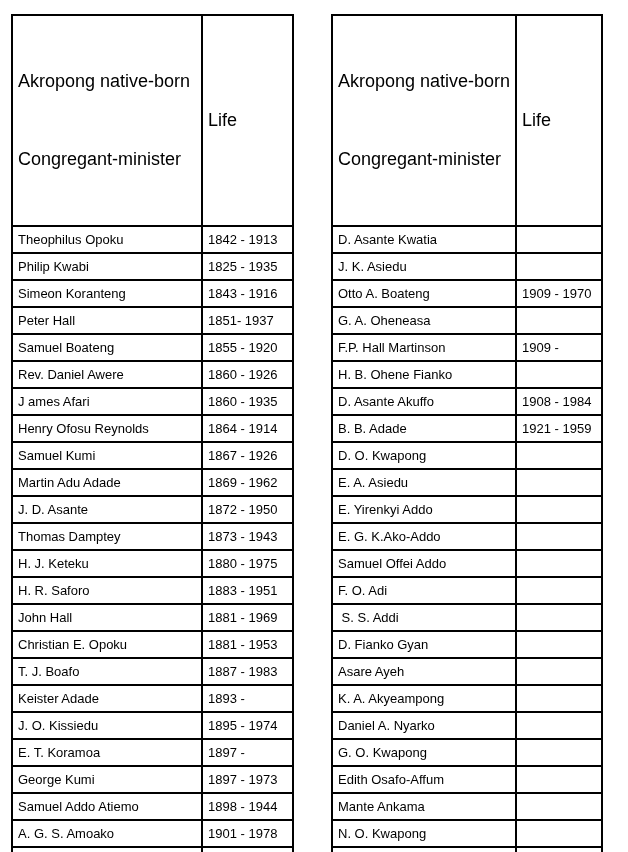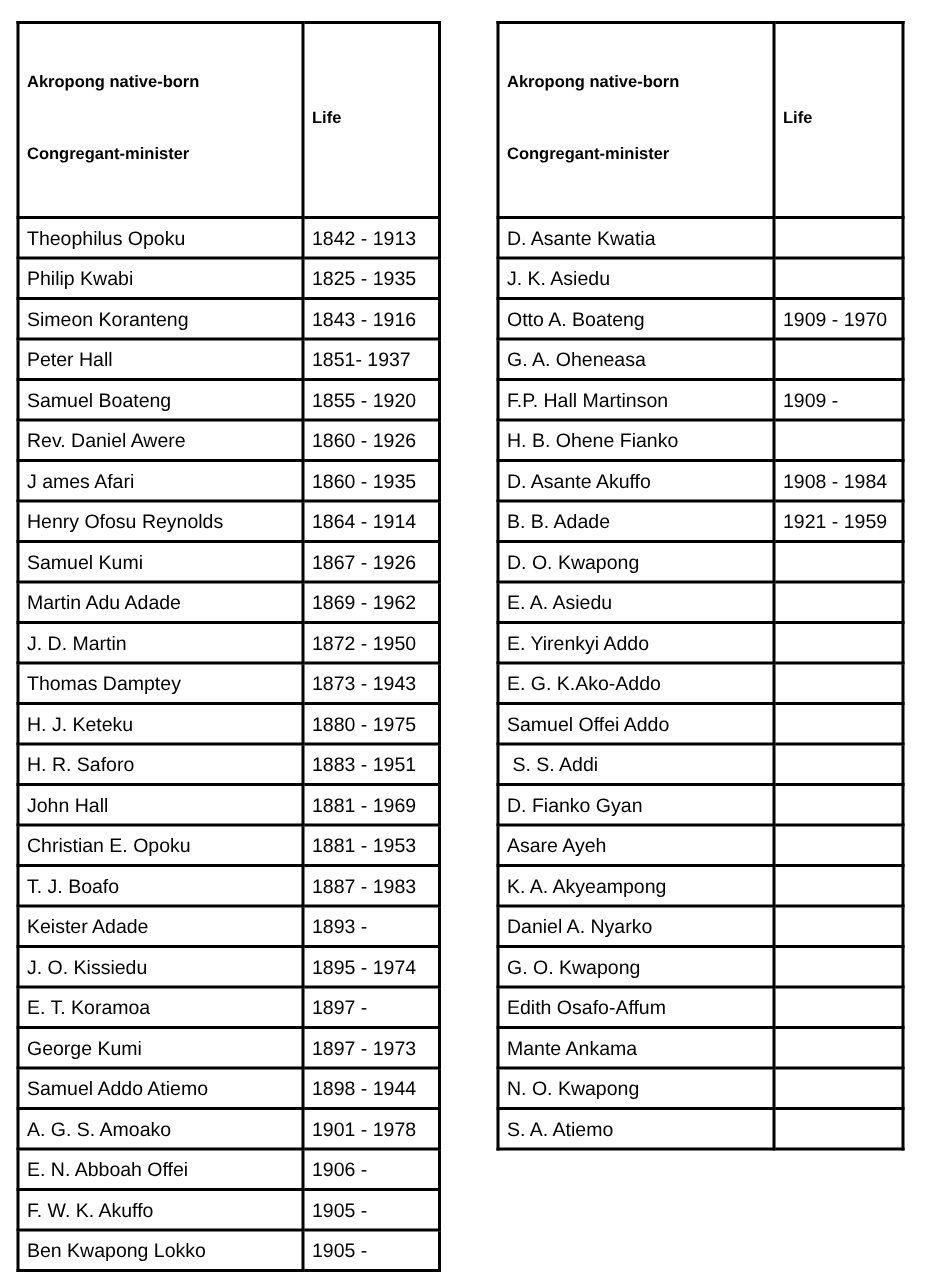--- a/index.html
+++ b/index.html
@@ -33,22 +33,22 @@
     vertical-align: middle;
     white-space: pre;
     overflow: hidden;
     font-size: 13px;
     font-weight: normal;
     color: #000000;
   }
   table.ministers thead tr { height: 41px; }
   table.ministers tbody tr { height: 27px; padding-left: 47px; }
   table.ministers th {
-    font-size: 11px;
-    font-weight: bold;
+    font-size: 18px;
+    font-weight: normal;
     line-height: 1.45;
   }
   .hdr-line { display: block; }
 </style>
 </head>
 <body>
 
 <div class="page">
 
   <table class="ministers" id="table-left">
@@ -100,21 +100,21 @@
         </tr>
         <tr>
           <td>Samuel Kumi</td>
           <td>1867 - 1926</td>
         </tr>
         <tr>
           <td>Martin Adu Adade</td>
           <td>1869 - 1962</td>
         </tr>
         <tr>
-          <td>J. D. Martin</td>
+          <td>J. D. Asante</td>
           <td>1872 - 1950</td>
         </tr>
         <tr>
           <td>Thomas Damptey</td>
           <td>1873 - 1943</td>
         </tr>
         <tr>
           <td>H. J. Keteku</td>
           <td>1880 - 1975</td>
         </tr>
@@ -234,20 +234,24 @@
         </tr>
         <tr>
           <td>E. G. K.Ako-Addo</td>
           <td></td>
         </tr>
         <tr>
           <td>Samuel Offei Addo</td>
           <td></td>
         </tr>
         <tr>
+          <td>F. O. Adi</td>
+          <td></td>
+        </tr>
+        <tr>
           <td> S. S. Addi</td>
           <td></td>
         </tr>
         <tr>
           <td>D. Fianko Gyan</td>
           <td></td>
         </tr>
         <tr>
           <td>Asare Ayeh</td>
           <td></td>

